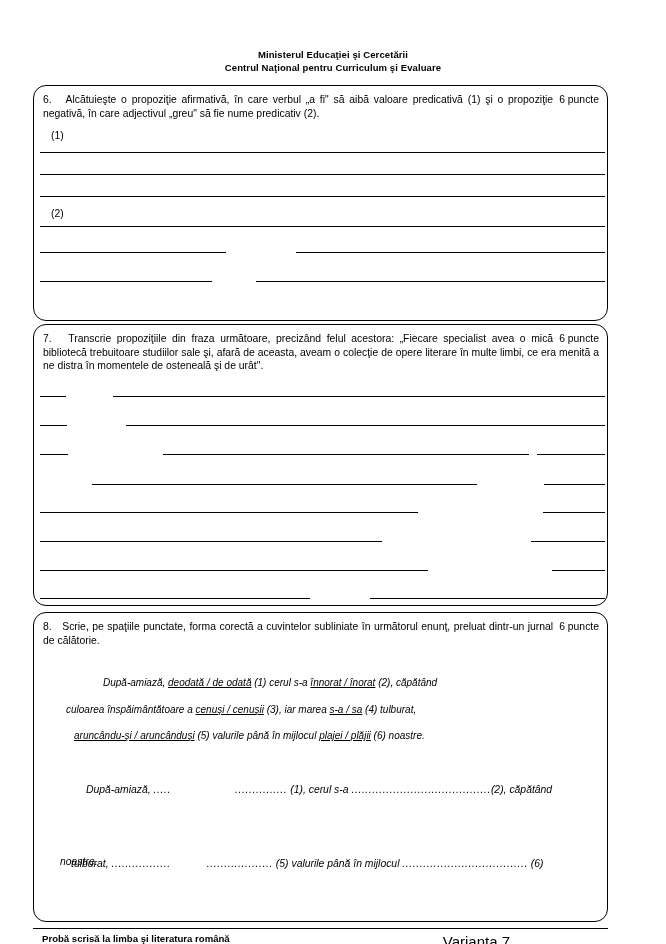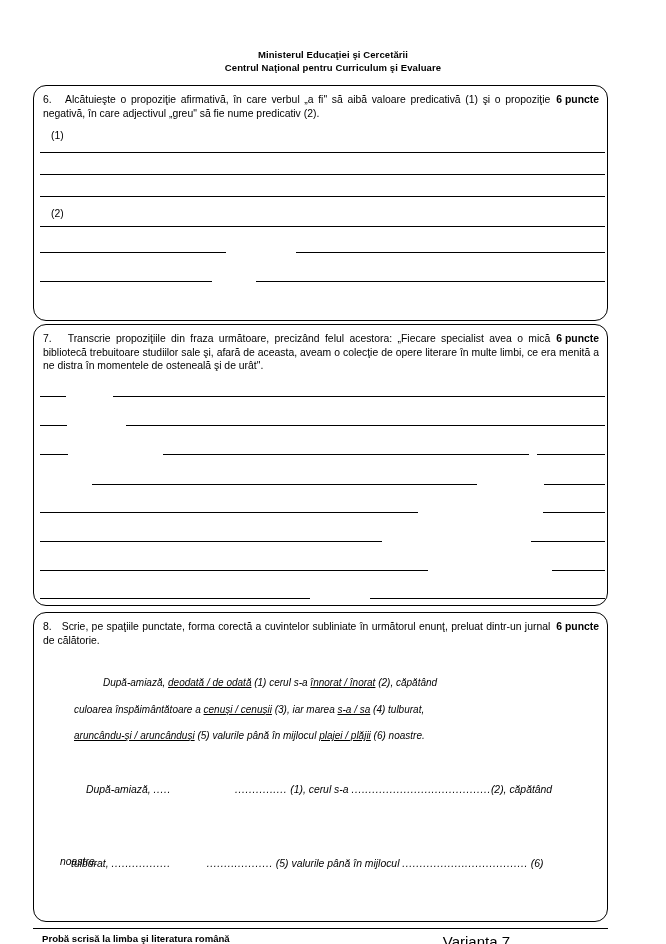--- a/index.html
+++ b/index.html
@@ -56,21 +56,21 @@
     position: absolute;
     left: 9px;
     right: 8px;
     top: 7px;
     font-size: 10.4px;
     line-height: 13.6px;
     text-align: justify;
     text-justify: inter-word;
   }
   .qtext .pts {
-    font-weight: bold;
+    font-weight: normal;
     float: right;
     margin-left: 6px;
   }
   .marker {
     position: absolute;
     font-size: 10.4px;
   }
 
   
   .rule {
@@ -199,21 +199,21 @@
       <span>8.</span>
       <span>&nbsp;</span>
       <span>Scrie, pe spaţiile punctate, forma corectă a cuvintelor subliniate în următorul enunţ, preluat dintr-un jurnal de călătorie.</span>
     </div>
   </div>
 
   <div class="prose" style="left:103px; top:637px;">
     <span>După-amiază, </span><span class="u">deodată / de odată</span><span> (1)  cerul s-a </span><span class="u">înnorat / înorat</span><span> (2), căpătând</span>
   </div>
 
-  <div class="prose" style="left:74px; top:664px;">
+  <div class="prose" style="left:66px; top:664px;">
     <span>culoarea înspăimântătoare a </span><span class="u">cenuşi / cenuşii</span><span>  (3), iar marea </span><span class="u">s-a / sa</span><span> (4) tulburat,</span>
   </div>
 
   <div class="prose" style="left:74px; top:690px;">
     <span class="u">aruncându-şi / aruncânduşi</span><span>  (5) valurile până în mijlocul </span><span class="u">plajei / plăjii</span><span> (6) noastre.</span>
   </div>
 
   <div class="fillline" style="left:86px; top:744px;">
     <span>După-amiază, </span><span class="dots">.....</span><span style="display:inline-block;width:64px;"></span><span class="dots">...............</span><span> (1), cerul s-a </span><span class="dots">........................................</span><span>(2), căpătând</span>
   </div>

